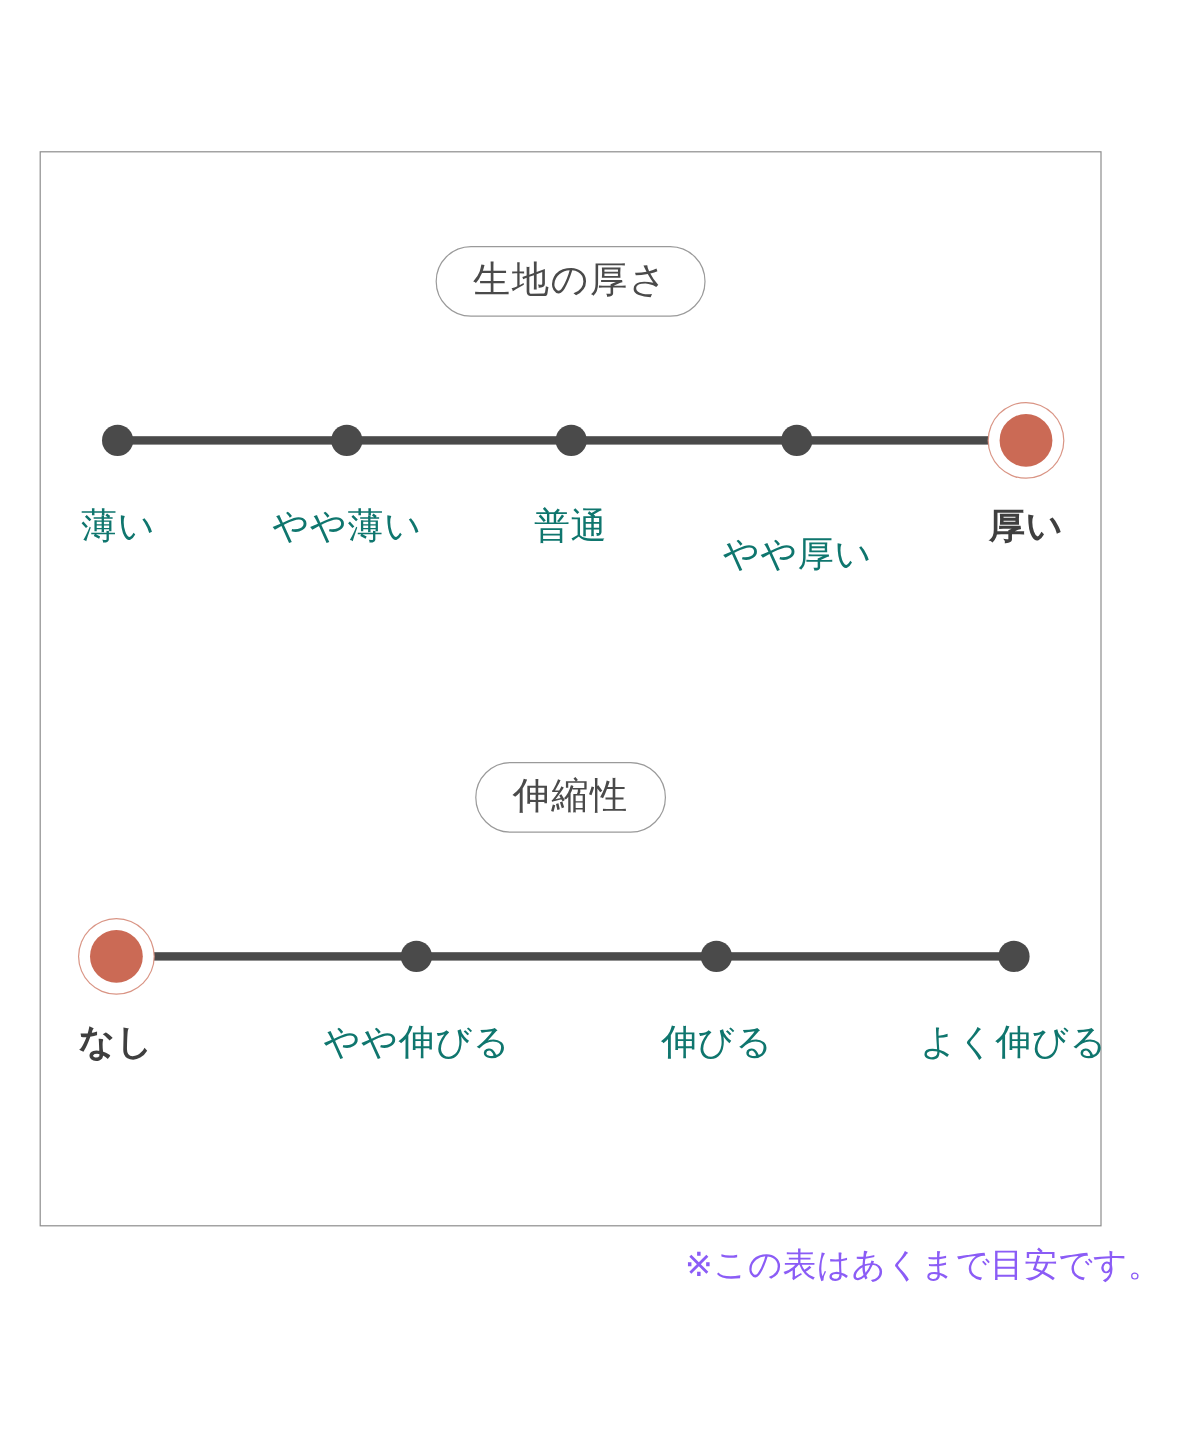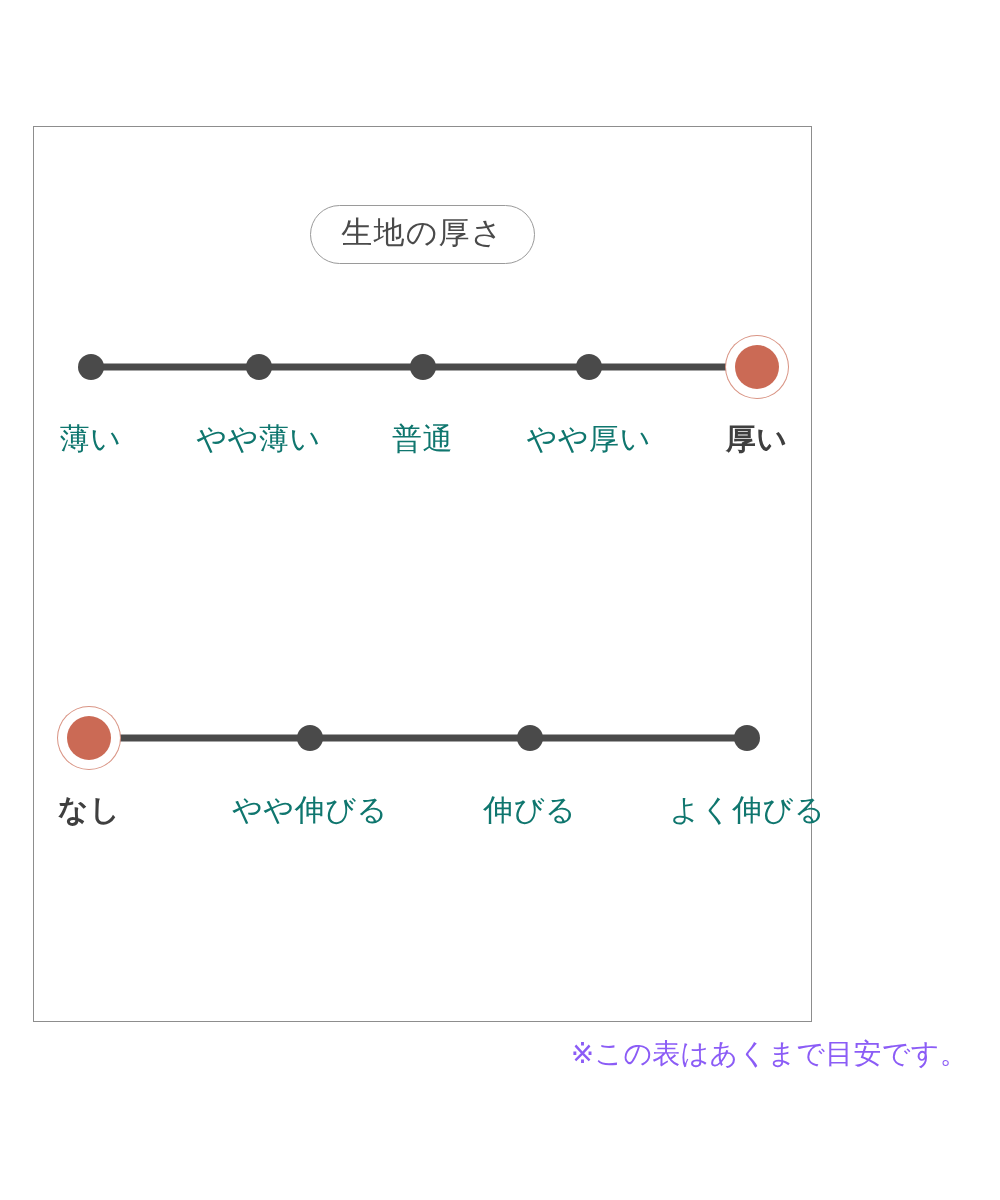--- a/index.html
+++ b/index.html
@@ -14,21 +14,21 @@
     font-family: "Liberation Sans", "DejaVu Sans", sans-serif;
     color: #4a4a4a;
     overflow: hidden;
   }
 
   
   .frame {
     position: absolute;
     left: 33px;
     top: 126px;
-    width: 779px;
+    width: 885px;
     height: 896px;
     border: 1px solid #8d8d8d;
     box-sizing: border-box;
     background: #ffffff;
   }
 
   
   .section {
     position: absolute;
     left: 0;
@@ -135,26 +135,29 @@
       <div class="dot" style="left:28.9%;"></div>
       <div class="dot" style="left:50.0%;"></div>
       <div class="dot" style="left:71.4%;"></div>
       <div class="dot selected" style="left:93.0%;"></div>
     </div>
 
     <div class="labels">
       <div class="label" style="left:7.3%;">薄い</div>
       <div class="label" style="left:28.9%;">やや薄い</div>
       <div class="label" style="left:50.0%;">普通</div>
-      <div class="label" style="left:71.4%;">やや厚い</div>
+      <div class="label" style="left:71.4%;margin-top:24px;">やや厚い</div>
       <div class="label selected" style="left:93.0%;">厚い</div>
     </div>
   </div>
 
   <div class="section section-stretch">
+    <div class="badge-row">
+      <div class="badge">伸縮性</div>
+    </div>
 
     <div class="scale">
       <div class="track" style="left:7.1%; right:8.2%;"></div>
       <div class="dot selected" style="left:7.1%;"></div>
       <div class="dot" style="left:35.5%;"></div>
       <div class="dot" style="left:63.8%;"></div>
       <div class="dot" style="left:91.8%;"></div>
     </div>
 
     <div class="labels">

